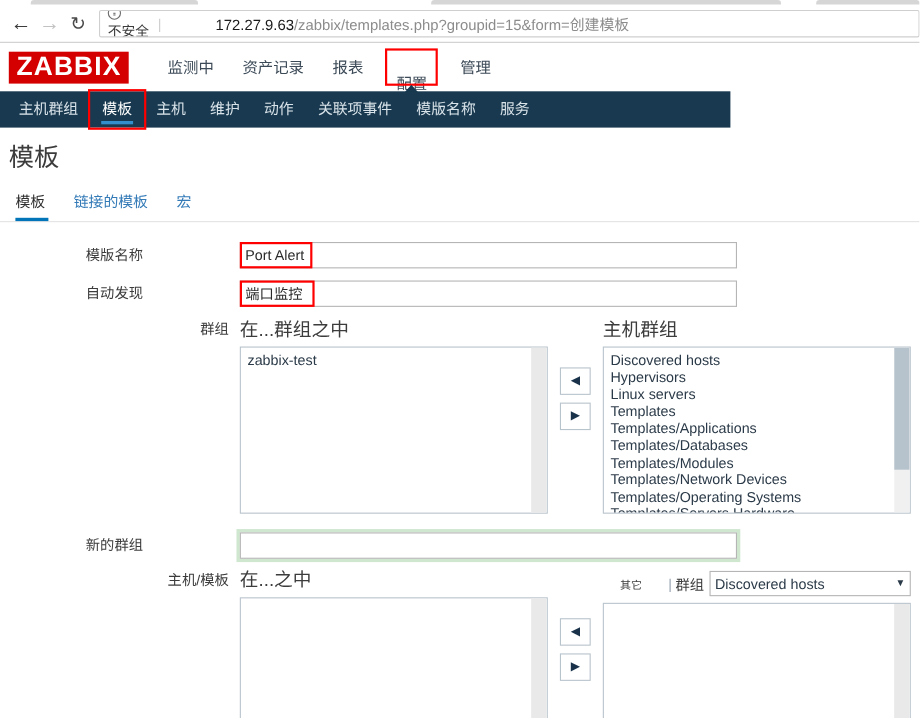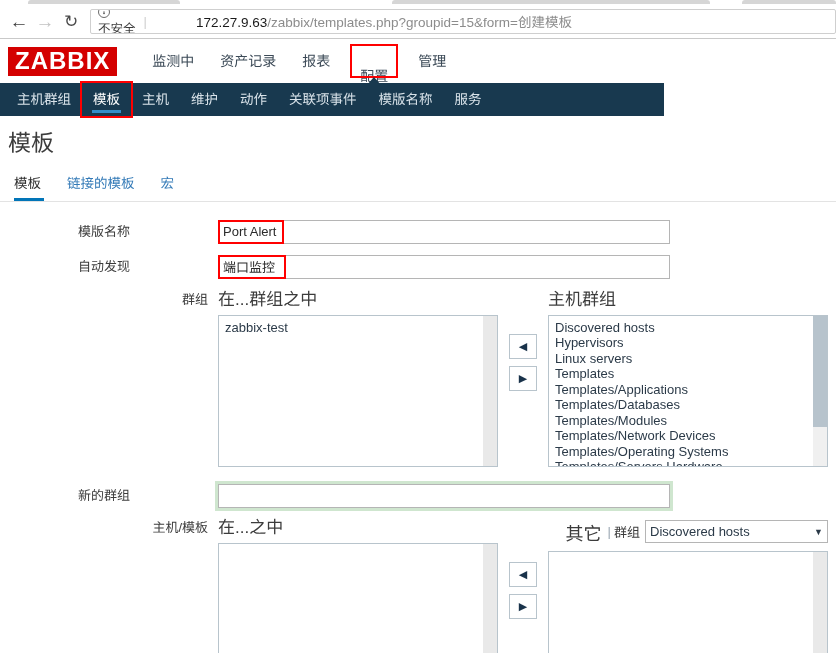--- a/index.html
+++ b/index.html
@@ -357,23 +357,23 @@
 
   
   .ht-head {
     display: flex;
     align-items: center;
     width: 280px;
     margin-bottom: 6px;
     justify-content: flex-end;
   }
   .ht-head .oth {
-    font-size: 18px;
+    font-size: 10px;
     color: #3c3c3c;
-    margin-right: 3px;
+    margin-right: 21px;
     white-space: nowrap;
     text-align: center;
   }
   .ht-head .pipe { color: #9aa7b2; margin: 0 3px; font-size: 13px; }
   .ht-head .grp  { font-size: 13px; color: #3c3c3c; margin-right: 5px; white-space: nowrap; }
   .ht-select {
     width: 183px;
     height: 23px;
     border: 1px solid #b5b5b5;
     background: #fff;

